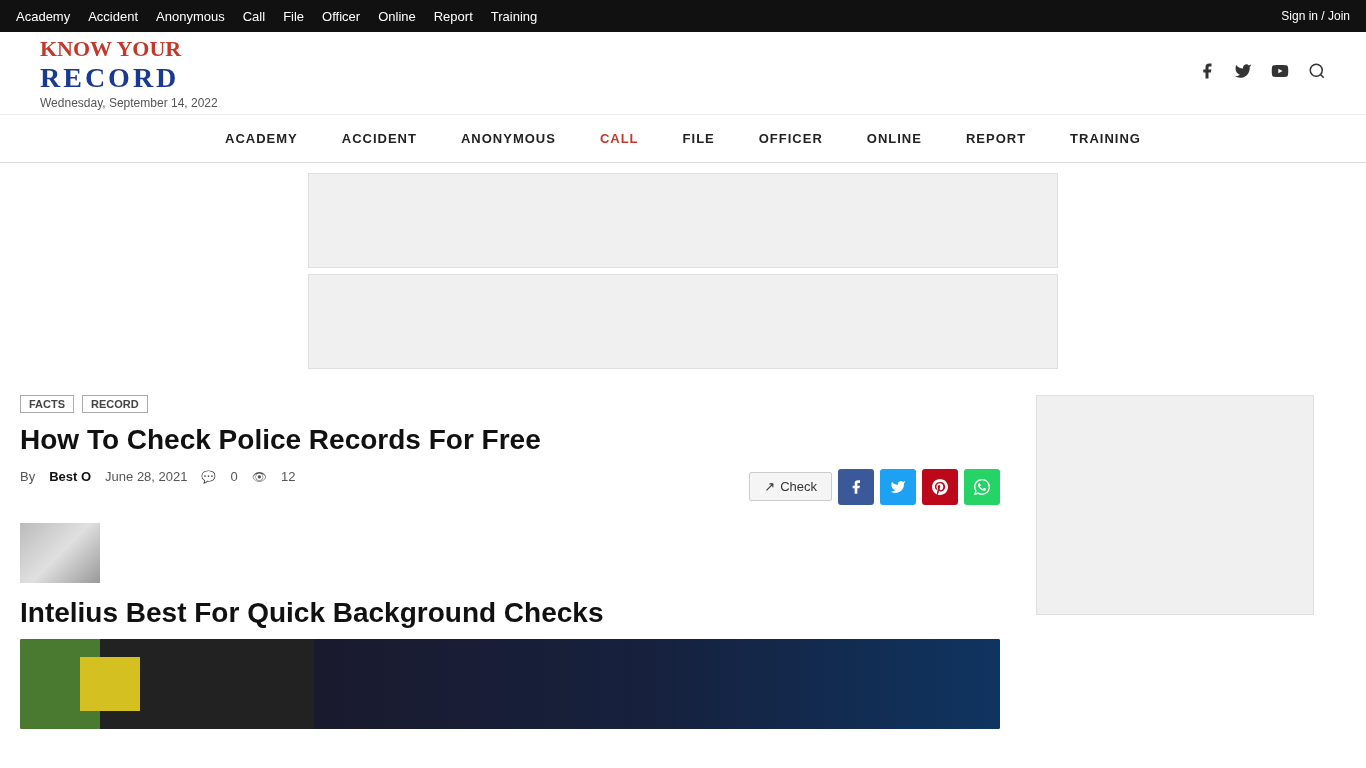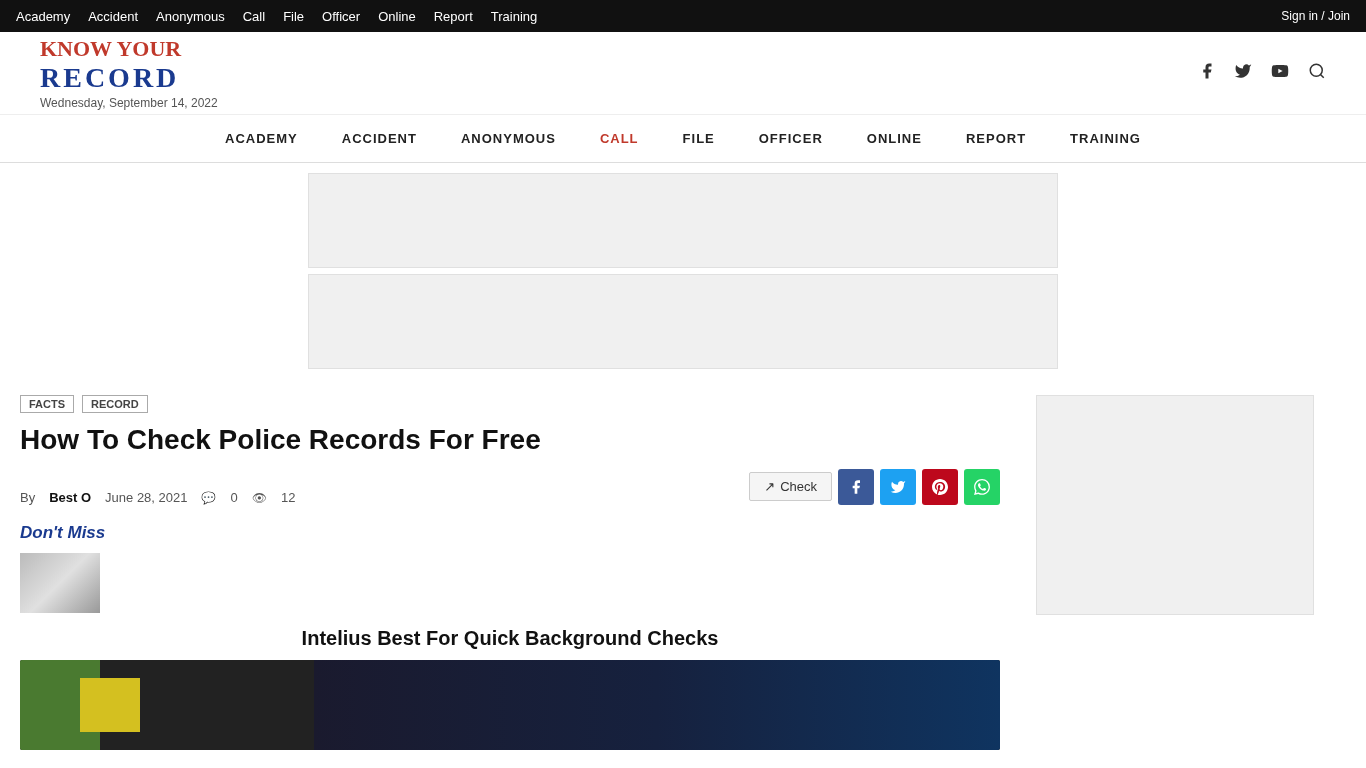--- a/index.html
+++ b/index.html
@@ -117,21 +117,21 @@
       font-size: 28px;
       font-weight: bold;
       color: #111;
       margin-bottom: 12px;
       line-height: 1.2;
     }
 
     
     .article-meta {
       display: flex;
-      align-items: flex-end;
+      align-items: flex-start;
       gap: 14px;
       font-size: 13px;
       color: #555;
       margin-bottom: 14px;
       flex-wrap: wrap;
     }
     .article-meta .by { color: #555; }
     .article-meta .author { color: #111; font-weight: bold; cursor: pointer; }
     .article-meta .date { color: #555; }
     .meta-icon { color: #555; }
@@ -206,25 +206,24 @@
     }
     .dont-miss-img-inner {
       width: 100%;
       height: 100%;
       background: linear-gradient(135deg, #bbb 0%, #e0e0e0 50%, #999 100%);
     }
 
     
     .article-body { margin-top: 14px; }
     .intelius-heading {
-      font-size: 20px;
+      font-size: 28px;
       font-weight: bold;
       color: #111;
       margin-bottom: 10px;
-      text-align: center;
     }
     .article-image-placeholder {
       width: 100%;
       height: 90px;
       background: #222;
       border-radius: 2px;
       display: flex;
       align-items: center;
       justify-content: center;
       overflow: hidden;
@@ -366,21 +365,20 @@
         </button>
         <button class="share-icon-btn btn-wa">
           <svg width="16" height="16" viewBox="0 0 24 24" fill="#fff">
               <path d="M17.472 14.382c-.297-.149-1.758-.867-2.03-.967-.273-.099-.471-.148-.67.15-.197.297-.767.966-.94 1.164-.173.199-.347.223-.644.075-.297-.15-1.255-.463-2.39-1.475-.883-.788-1.48-1.761-1.653-2.059-.173-.297-.018-.458.13-.606.134-.133.298-.347.446-.52.149-.174.198-.298.298-.497.099-.198.05-.371-.025-.52-.075-.149-.669-1.612-.916-2.207-.242-.579-.487-.5-.669-.51-.173-.008-.371-.01-.57-.01-.198 0-.52.074-.792.372-.272.297-1.04 1.016-1.04 2.479 0 1.462 1.065 2.875 1.213 3.074.149.198 2.096 3.2 5.077 4.487.709.306 1.262.489 1.694.625.712.227 1.36.195 1.871.118.571-.085 1.758-.719 2.006-1.413.248-.694.248-1.289.173-1.413-.074-.124-.272-.198-.57-.347m-5.421 7.403h-.004a9.87 9.87 0 0 1-5.031-1.378l-.361-.214-3.741.982.998-3.648-.235-.374a9.86 9.86 0 0 1-1.51-5.26c.001-5.45 4.436-9.884 9.888-9.884 2.64 0 5.122 1.03 6.988 2.898a9.825 9.825 0 0 1 2.893 6.994c-.003 5.45-4.437 9.884-9.885 9.884m8.413-18.297A11.815 11.815 0 0 0 12.05 0C5.495 0 .16 5.335.157 11.892c0 2.096.547 4.142 1.588 5.945L.057 24l6.305-1.654a11.882 11.882 0 0 0 5.683 1.448h.005c6.554 0 11.89-5.335 11.893-11.893a11.821 11.821 0 0 0-3.48-8.413Z"></path>
             </svg>
         </button>
       </div>
     </div>
 
     <div class="dont-miss-section">
-      <div class="dont-miss-title">Don't Miss</div>
       <div class="dont-miss-item">
         <div class="dont-miss-img">
           <div class="dont-miss-img-inner"></div>
         </div>
       </div>
     </div>
 
     <div class="article-body">
       <div class="intelius-heading">Intelius Best For Quick Background Checks</div>
       <div class="article-image-placeholder">

